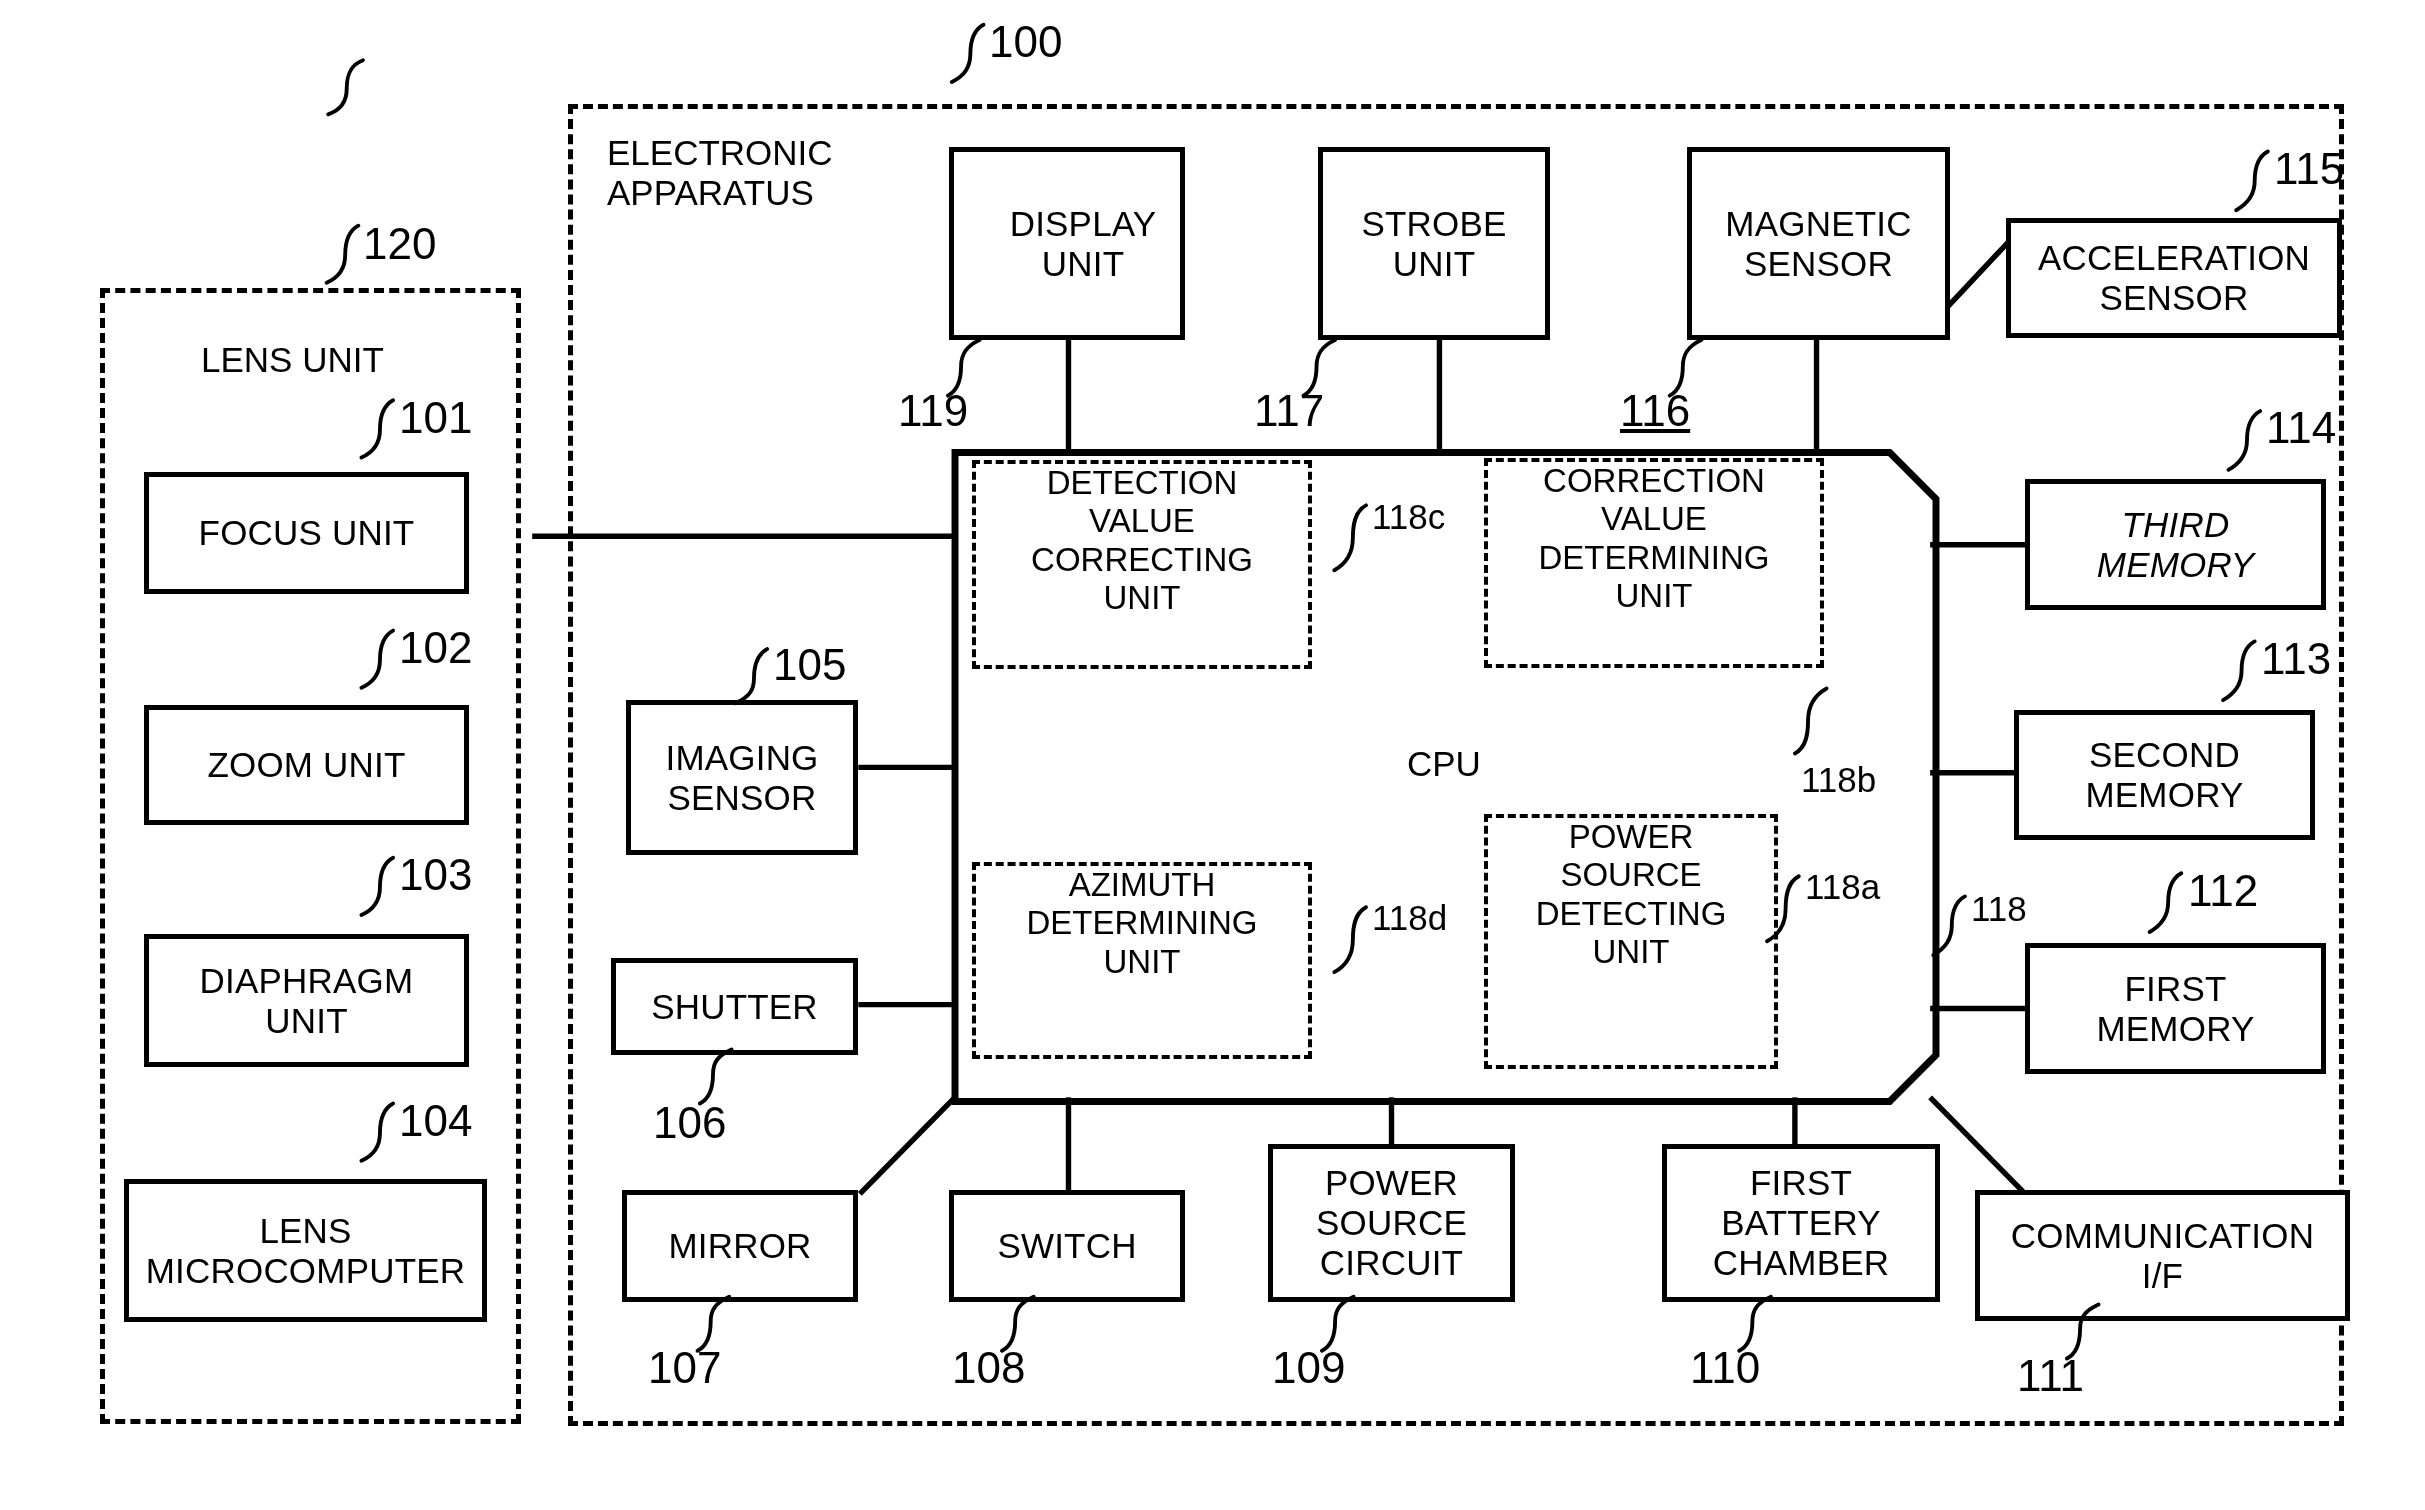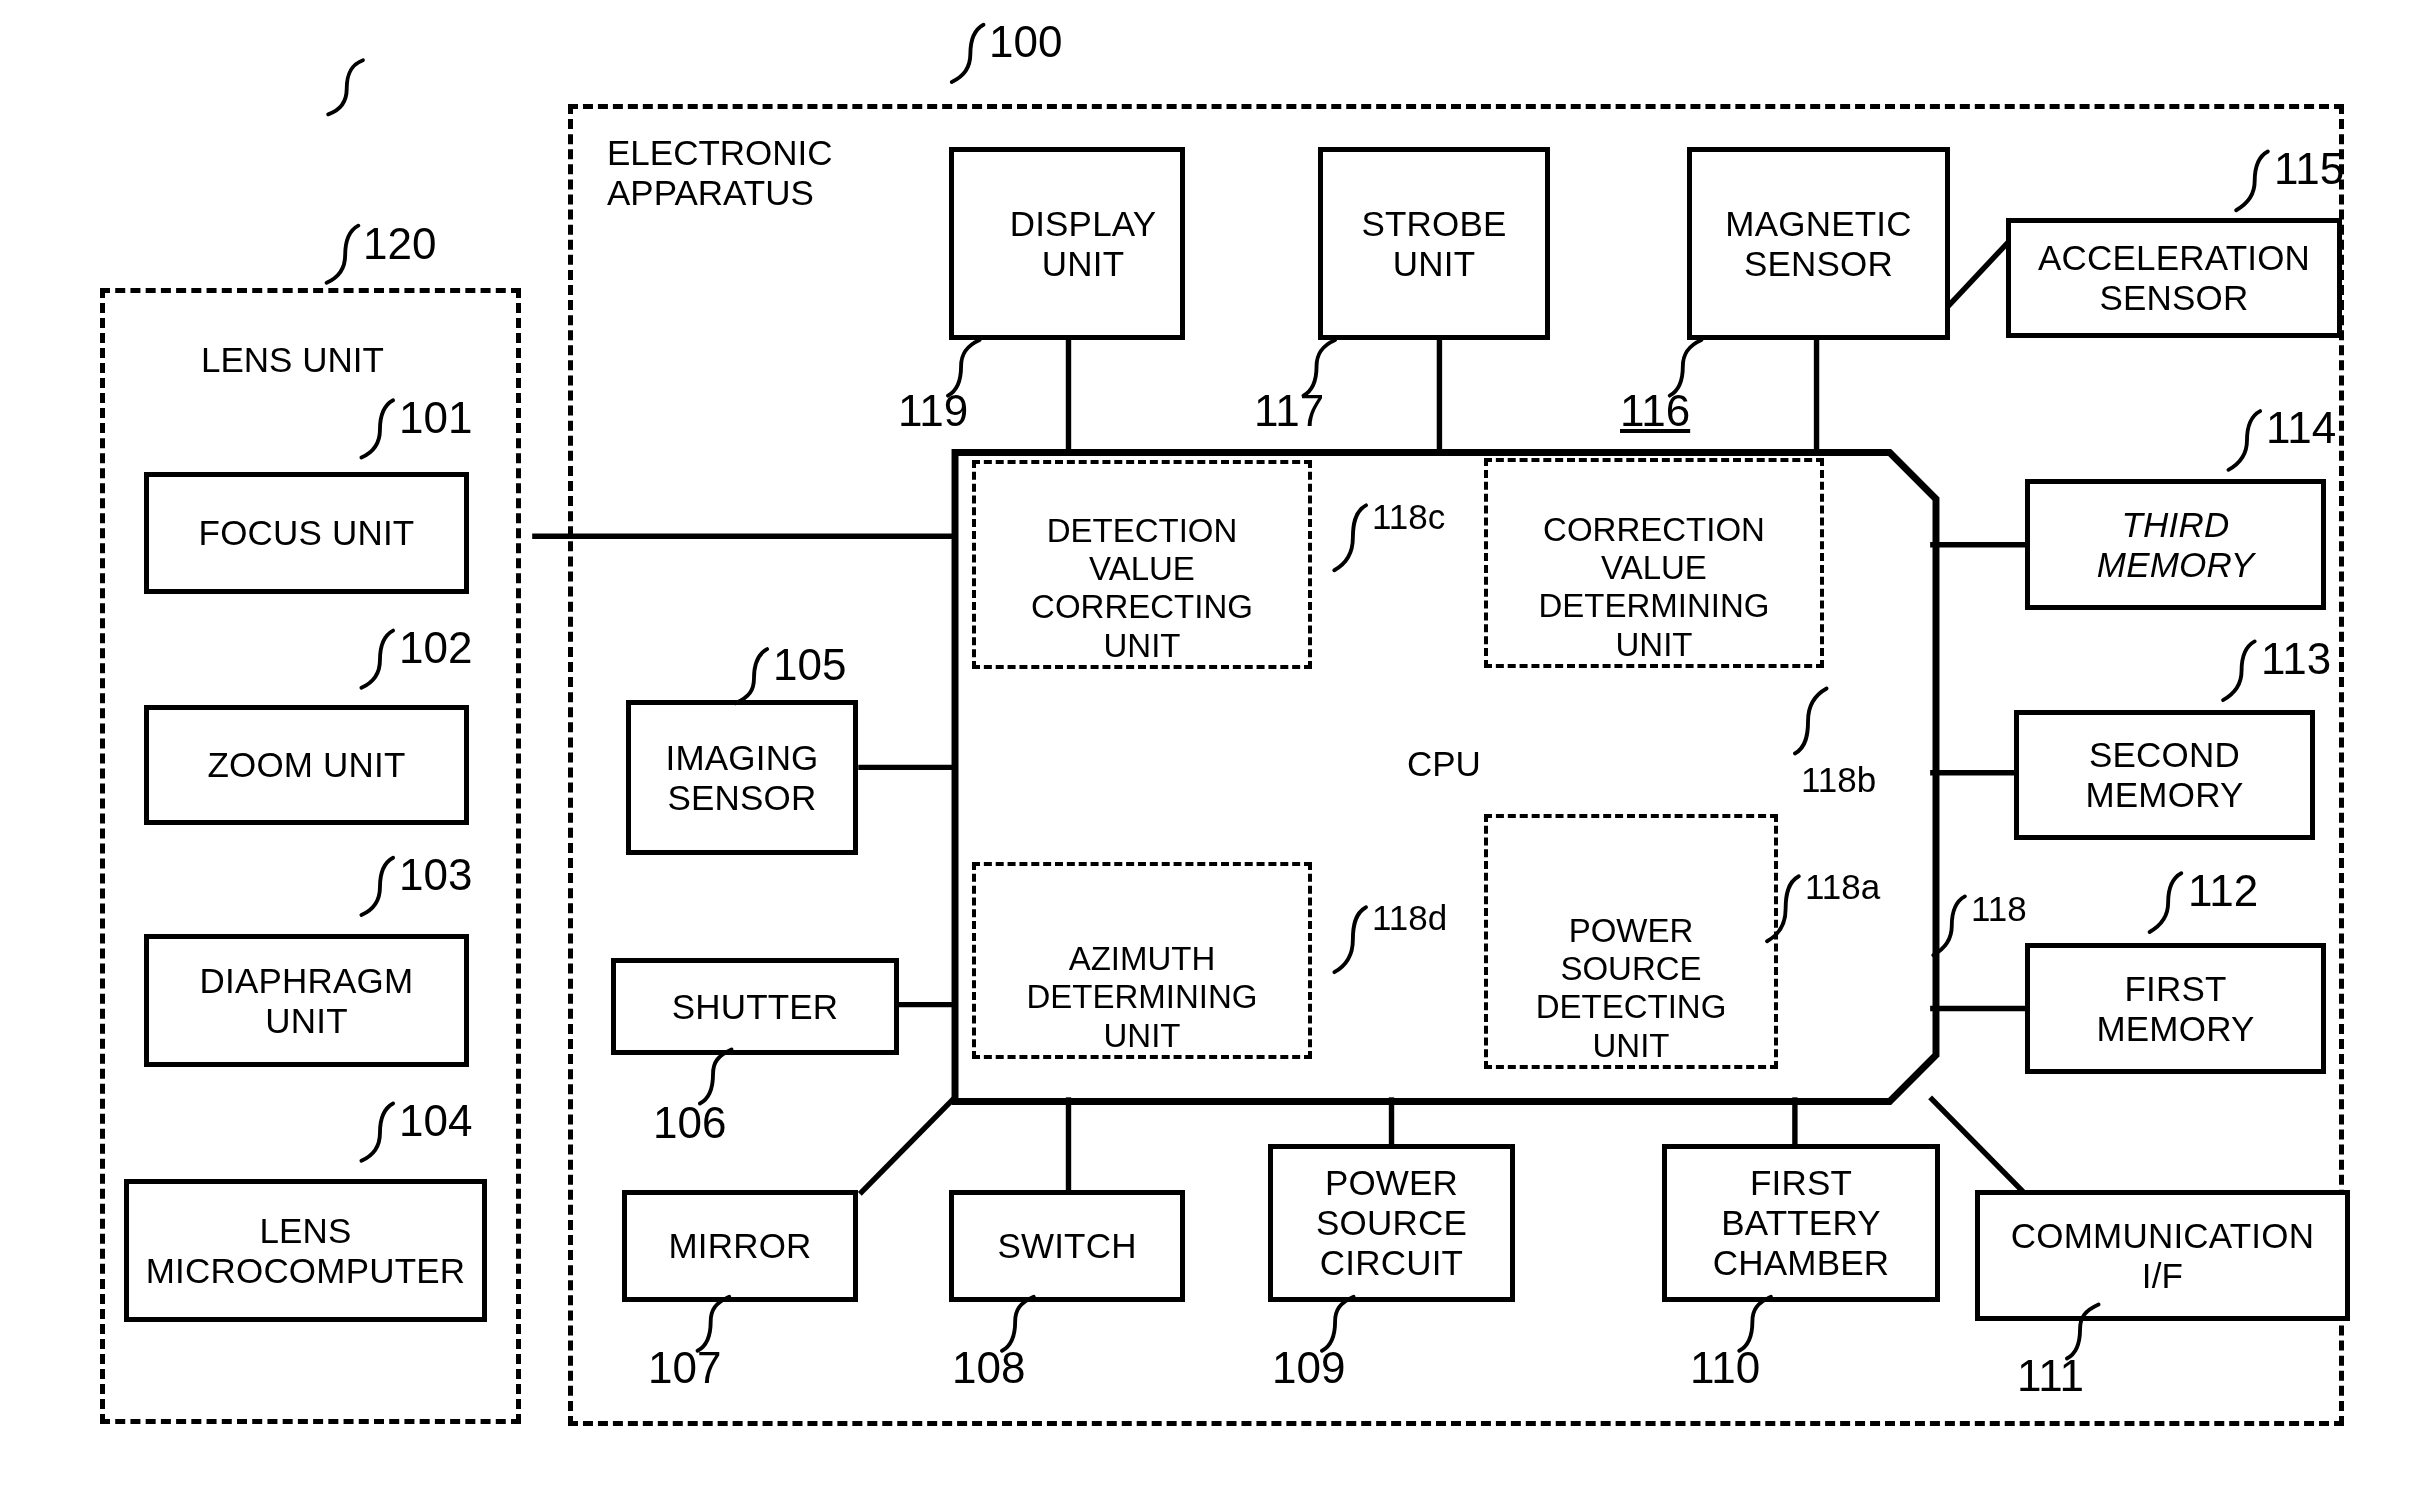--- a/index.html
+++ b/index.html
@@ -41,21 +41,21 @@
     letter-spacing: 0.2px;
     z-index: 6;
   }
   
   .subblock {
     position: absolute;
     border: 4.6px dashed #000;
     box-sizing: border-box;
     background: #ffffff;
     display: flex;
-    align-items: flex-end;
+    align-items: flex-start;
     justify-content: center;
     text-align: center;
     line-height: 1.16;
     font-size: 33px;
     z-index: 8;
   }
   
   #cpu-block {
     position: absolute;
     z-index: 4;
@@ -231,21 +231,21 @@
   <span class="ref small" style="left:1805px; top:867px;">118a</span>
 
   <span class="ref small" style="left:1971px; top:889px;">118</span>
 
   <div class="box" style="left:626px; top:700px; width:232px; height:155px;">
     <span style="white-space:pre-line;">IMAGING
 SENSOR</span>
   </div>
   <span class="ref" style="left:773px; top:640px;">105</span>
 
-  <div class="box" style="left:611px; top:958px; width:288px; height:97px;">
+  <div class="box" style="left:611px; top:958px; width:247px; height:97px;">
     <span>SHUTTER</span>
   </div>
   <span class="ref" style="left:653px; top:1098px;">106</span>
 
   <div class="box" style="left:2025px; top:479px; width:301px; height:131px;font-style:italic;">
     <span style="white-space:pre-line;">THIRD
 MEMORY</span>
   </div>
   <span class="ref" style="left:2266px; top:403px;">114</span>
 

